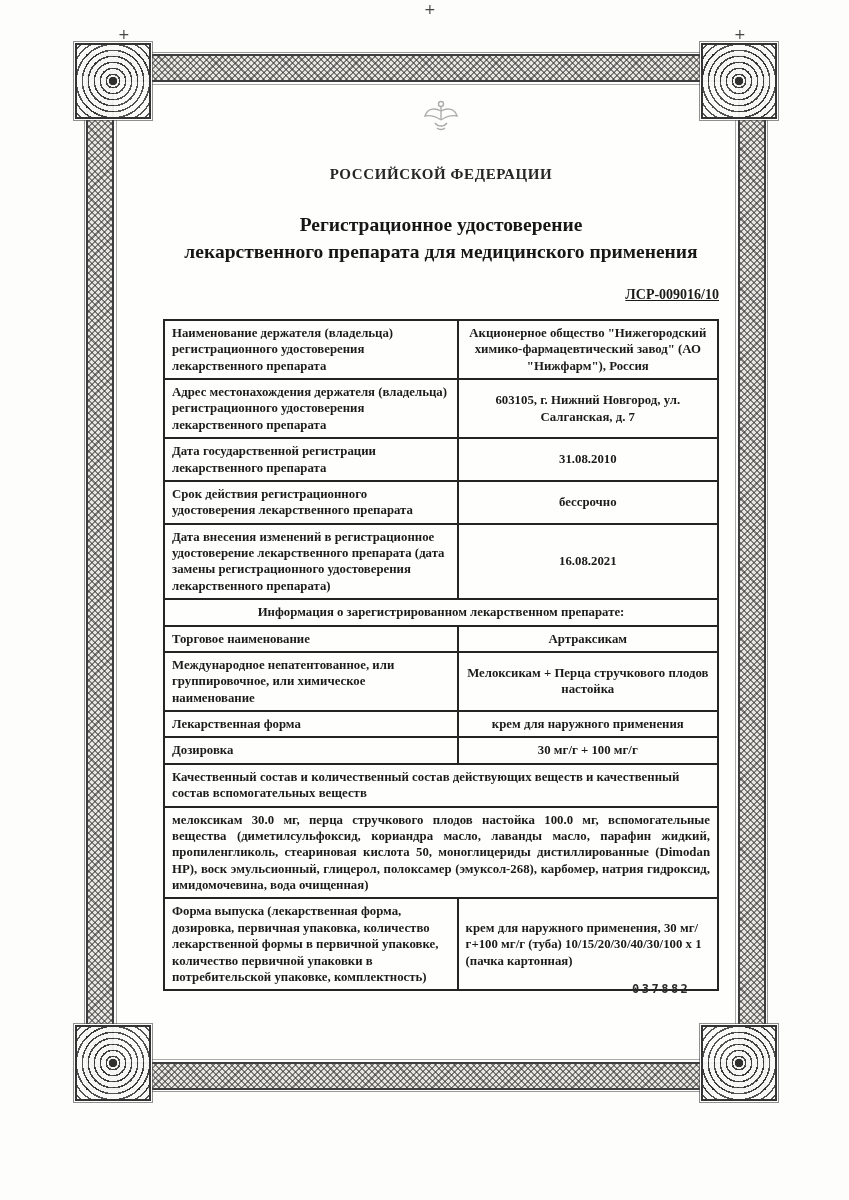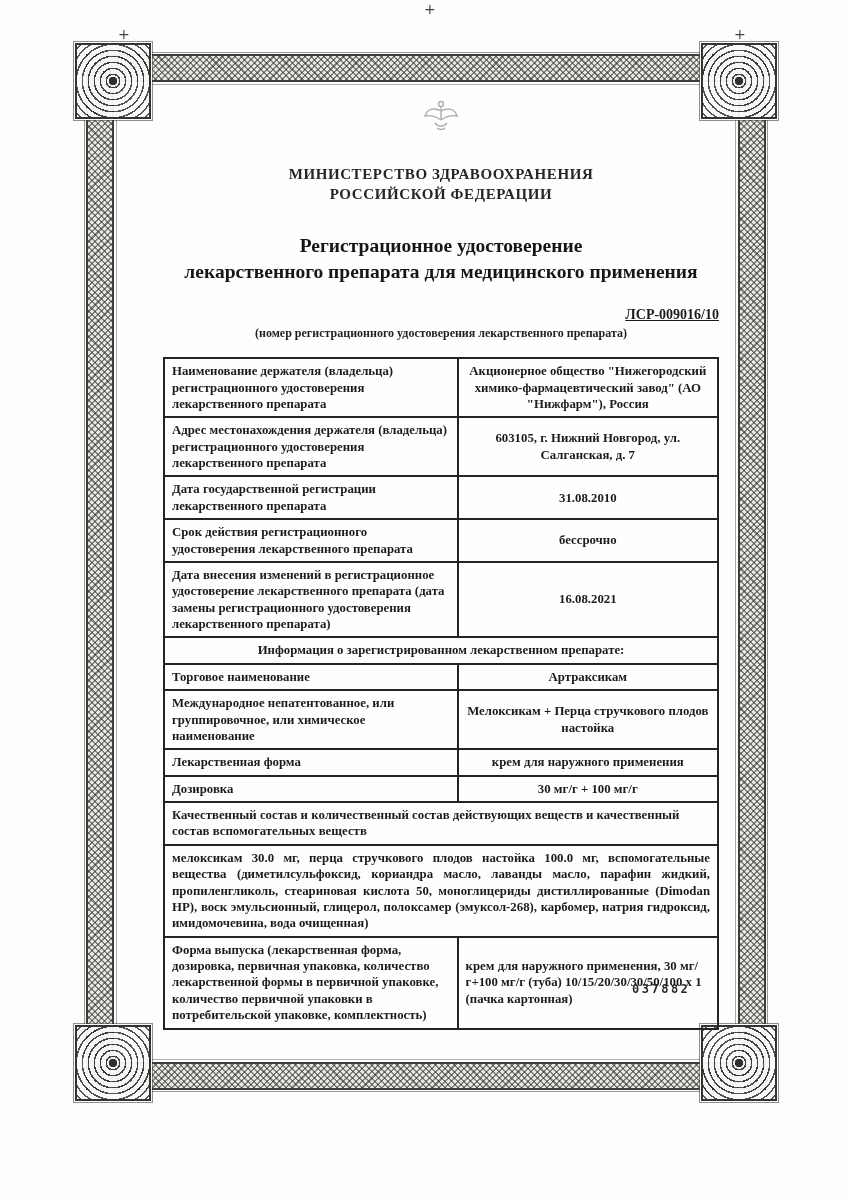--- a/index.html
+++ b/index.html
@@ -107,31 +107,29 @@
           <path d="M21 11 L21 24"></path>
           <path d="M21 15 C14 11, 7 13, 5 20 C10 19, 15 20, 21 24"></path>
           <path d="M21 15 C28 11, 35 13, 37 20 C32 19, 27 20, 21 24"></path>
           <path d="M15 27 C18 31, 24 31, 27 27"></path>
           <path d="M17 32 C19 34, 23 34, 25 32"></path>
         </g>
       </svg>
     </div>
 
     <div class="ministry">
-      <div>МИНИСТЕРСТВО ЗДРАВООХРАНЕНИЯ</div>
       <div>РОССИЙСКОЙ ФЕДЕРАЦИИ</div>
     </div>
 
     <div class="doc-title">
       <div>Регистрационное удостоверение</div>
       <div>лекарственного препарата для медицинского применения</div>
     </div>
 
     <div class="reg-number">ЛСР-009016/10</div>
-    <div class="reg-caption">(номер регистрационного удостоверения лекарственного препарата)</div>
 
     <table class="tbl">
       <tbody>
         <tr>
           <td class="lbl">Наименование держателя (владельца) регистрационного удостоверения лекарственного препарата</td>
           <td class="val">Акционерное общество "Нижегородский химико-фармацевтический завод" (АО "Нижфарм"), Россия</td>
         </tr>
         <tr>
           <td class="lbl">Адрес местонахождения держателя (владельца) регистрационного удостоверения лекарственного препарата</td>
           <td class="val">603105, г. Нижний Новгород, ул. Салганская, д. 7</td>
@@ -172,21 +170,21 @@
 
         <tr>
           <td class="full" colspan="2">Качественный состав и количественный состав действующих веществ и качественный состав вспомогательных веществ</td>
         </tr>
         <tr>
           <td class="full comp" colspan="2">мелоксикам 30.0 мг, перца стручкового плодов настойка 100.0 мг, вспомогательные вещества (диметилсульфоксид, кориандра масло, лаванды масло, парафин жидкий, пропиленгликоль, стеариновая кислота 50, моноглицериды дистиллированные (Dimodan HP), воск эмульсионный, глицерол, полоксамер (эмуксол-268), карбомер, натрия гидроксид, имидомочевина, вода очищенная)</td>
         </tr>
 
         <tr>
           <td class="lbl">Форма выпуска (лекарственная форма, дозировка, первичная упаковка, количество лекарственной формы в первичной упаковке, количество первичной упаковки в потребительской упаковке, комплектность)</td>
-          <td class="val left">крем для наружного применения, 30 мг/г+100 мг/г (туба) 10/15/20/30/30/50/100 х 1 (пачка картонная)</td>
+          <td class="val left">крем для наружного применения, 30 мг/г+100 мг/г (туба) 10/15/20/30/40/30/100 х 1 (пачка картонная)</td>
         </tr>
       </tbody>
     </table>
 
   </div>
 
   <div class="serial">037882</div>
 
 </div>
 

